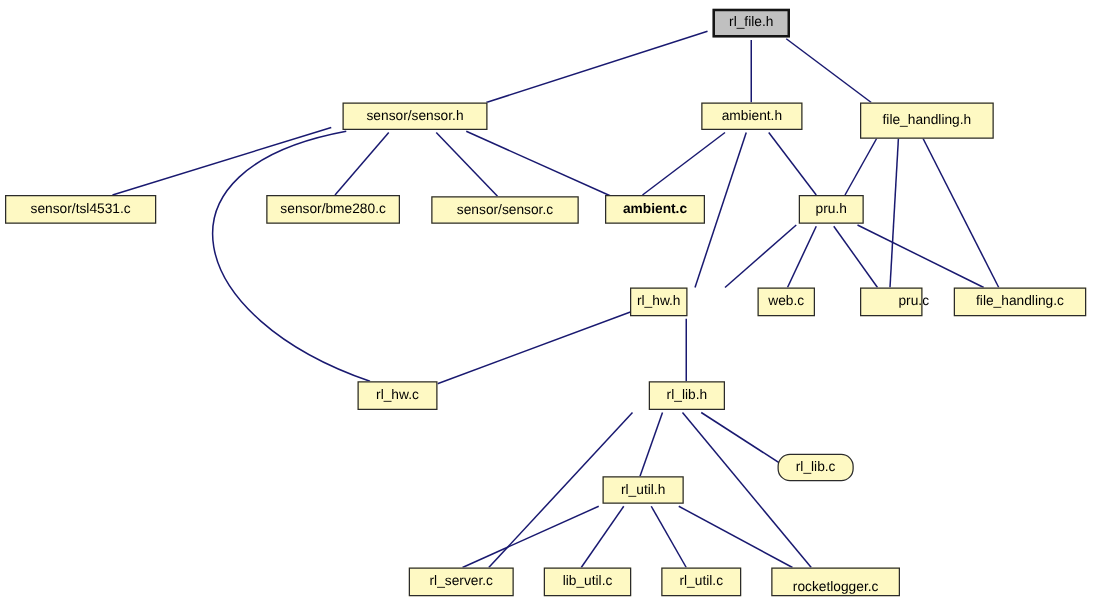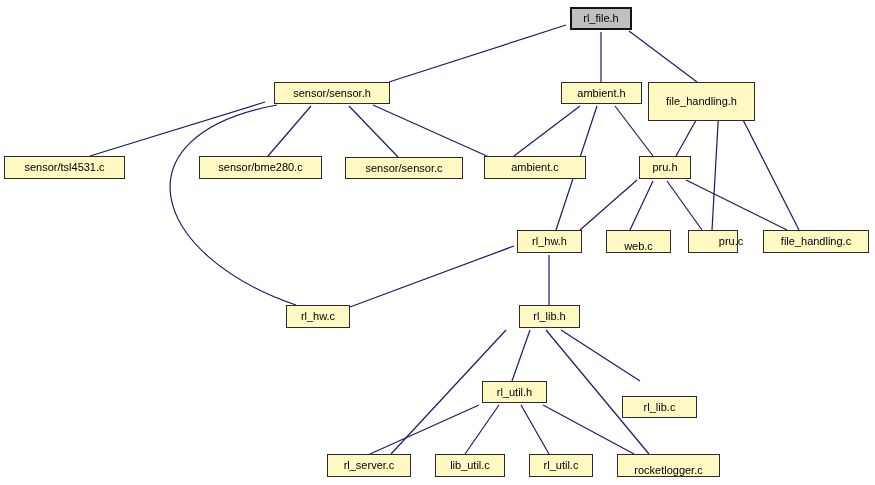--- a/index.html
+++ b/index.html
@@ -89,60 +89,60 @@
   <div id="node-layer">
       <div class="node highlight" style="left: 570px; top: 7px; width: 62px; height: 23px;">
         <span>rl_file.h</span>
       </div>
       <div class="node" style="left: 274px; top: 82px; width: 116px; height: 22px;">
         <span>sensor/sensor.h</span>
       </div>
       <div class="node" style="left: 561px; top: 82px; width: 81px; height: 22px;">
         <span>ambient.h</span>
       </div>
-      <div class="node" style="left: 648px; top: 82px; width: 107px; height: 39px;">
+      <div class="node" style="left: 688px; top: 82px; width: 107px; height: 29px;">
         <span>file_handling.h</span>
       </div>
       <div class="node" style="left: 4px; top: 156px; width: 121px; height: 23px;">
         <span>sensor/tsl4531.c</span>
       </div>
-      <div class="node" style="left: 199px; top: 156px; width: 123px; height: 23px;">
+      <div class="node" style="left: 213px; top: 156px; width: 107px; height: 23px;">
         <span>sensor/bme280.c</span>
       </div>
       <div class="node" style="left: 345px; top: 157px; width: 118px; height: 22px;">
         <span>sensor/sensor.c</span>
       </div>
-      <div class="node" style="left: 484px; top: 156px; width: 102px; height: 23px;">
+      <div class="node" style="left: 484px; top: 156px; width: 80px; height: 23px; font-weight: bold;">
         <span>ambient.c</span>
       </div>
       <div class="node" style="left: 639px; top: 156px; width: 52px; height: 23px;">
         <span>pru.h</span>
       </div>
-      <div class="node" style="left: 517px; top: 230px; width: 65px; height: 23px; text-align: center;">
+      <div class="node" style="left: 504px; top: 230px; width: 46px; height: 23px; text-align: center;">
         <span>rl_hw.h</span>
       </div>
-      <div class="node" style="left: 606px; top: 230px; width: 65px; height: 23px; align-items: flex-end;">
+      <div class="node" style="left: 606px; top: 230px; width: 46px; height: 23px;">
         <span>web.c</span>
       </div>
       <div class="node" style="left: 688px; top: 230px; width: 50px; height: 23px; padding-left: 36px;">
         <span>pru.c</span>
       </div>
       <div class="node" style="left: 763px; top: 230px; width: 106px; height: 23px;">
         <span>file_handling.c</span>
       </div>
       <div class="node" style="left: 286px; top: 305px; width: 64px; height: 23px;">
         <span>rl_hw.c</span>
       </div>
       <div class="node" style="left: 519px; top: 305px; width: 61px; height: 23px;">
         <span>rl_lib.h</span>
       </div>
       <div class="node" style="left: 482px; top: 381px; width: 65px; height: 22px;">
         <span>rl_util.h</span>
       </div>
-      <div class="node" style="left: 622px; top: 396px; width: 75px; height: 22px;">
+      <div class="node" style="left: 622px; top: 363px; width: 61px; height: 22px; border-radius: 10px;">
         <span>rl_lib.c</span>
       </div>
       <div class="node" style="left: 327px; top: 454px; width: 84px; height: 23px; justify-content: center;">
         <span>rl_server.c</span>
       </div>
       <div class="node" style="left: 435px; top: 454px; width: 70px; height: 23px;">
         <span>lib_util.c</span>
       </div>
       <div class="node" style="left: 529px; top: 454px; width: 64px; height: 23px;">
         <span>rl_util.c</span>

